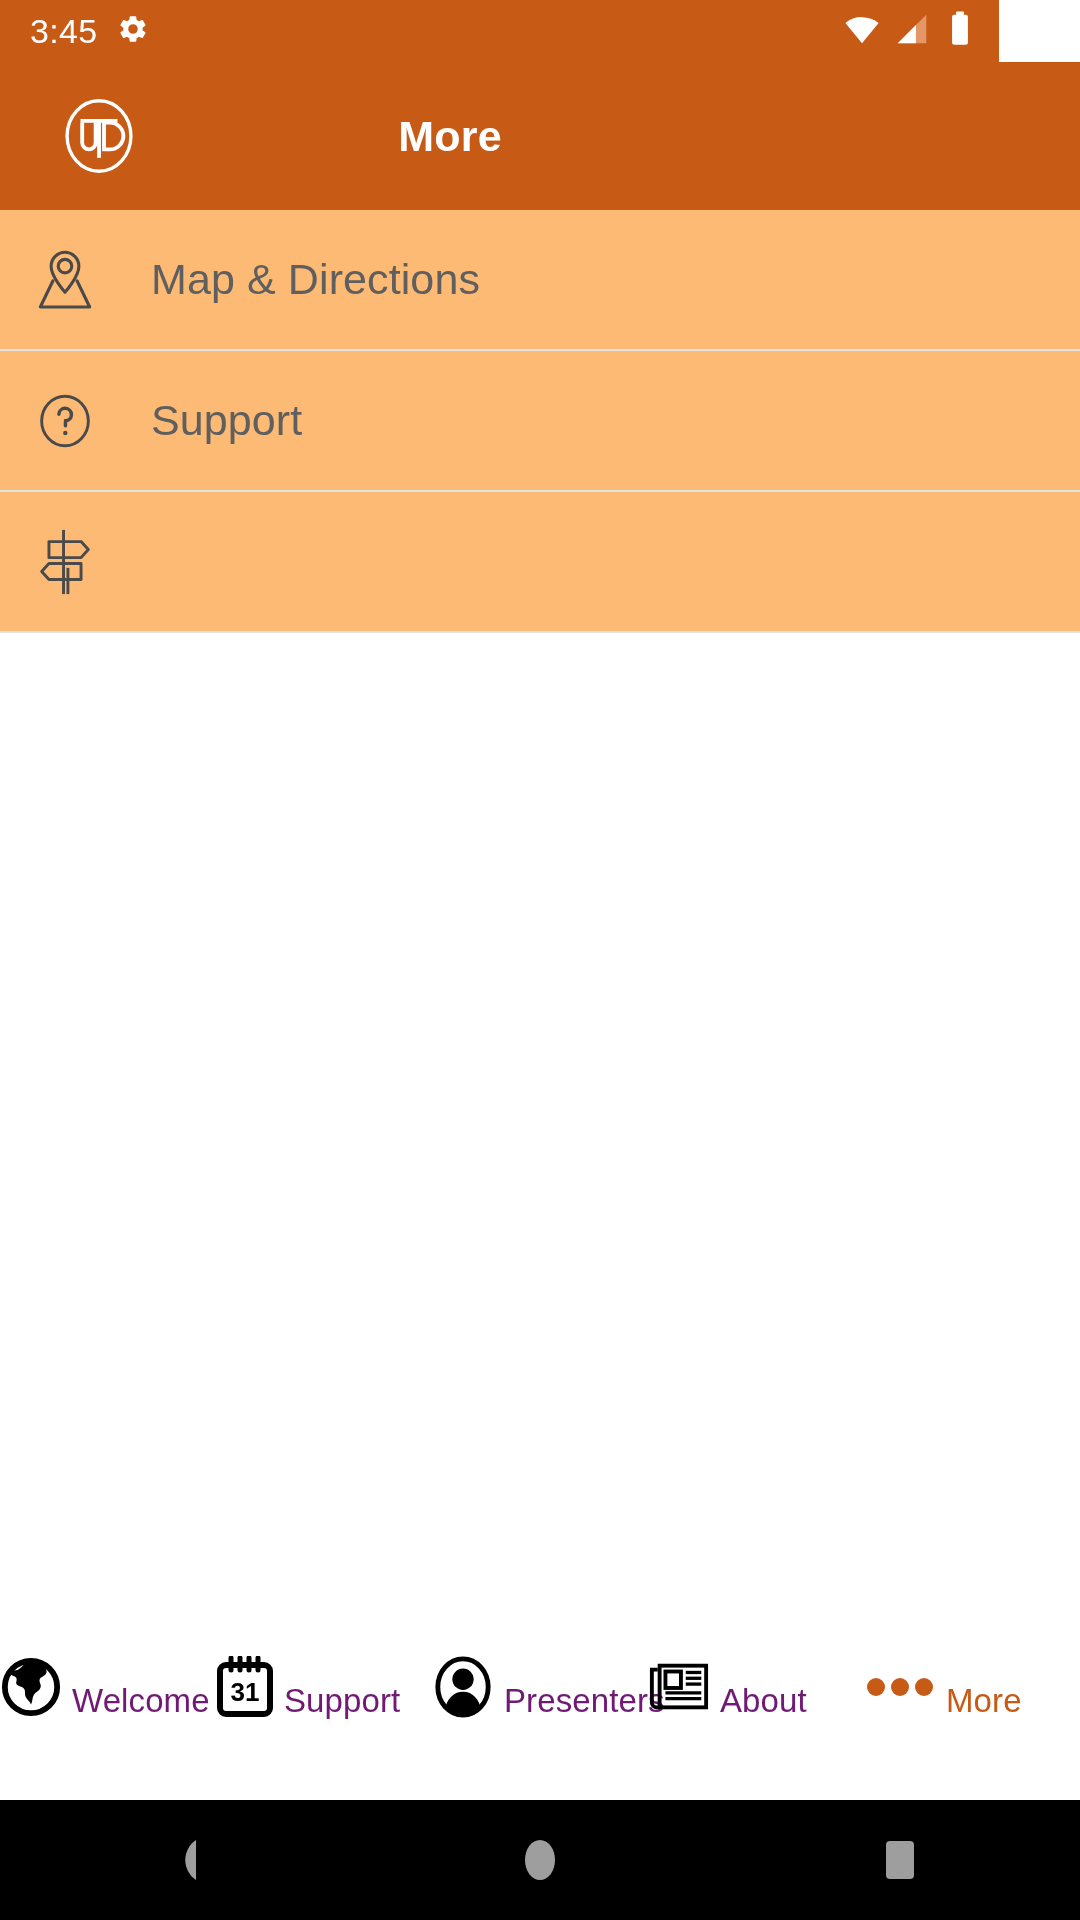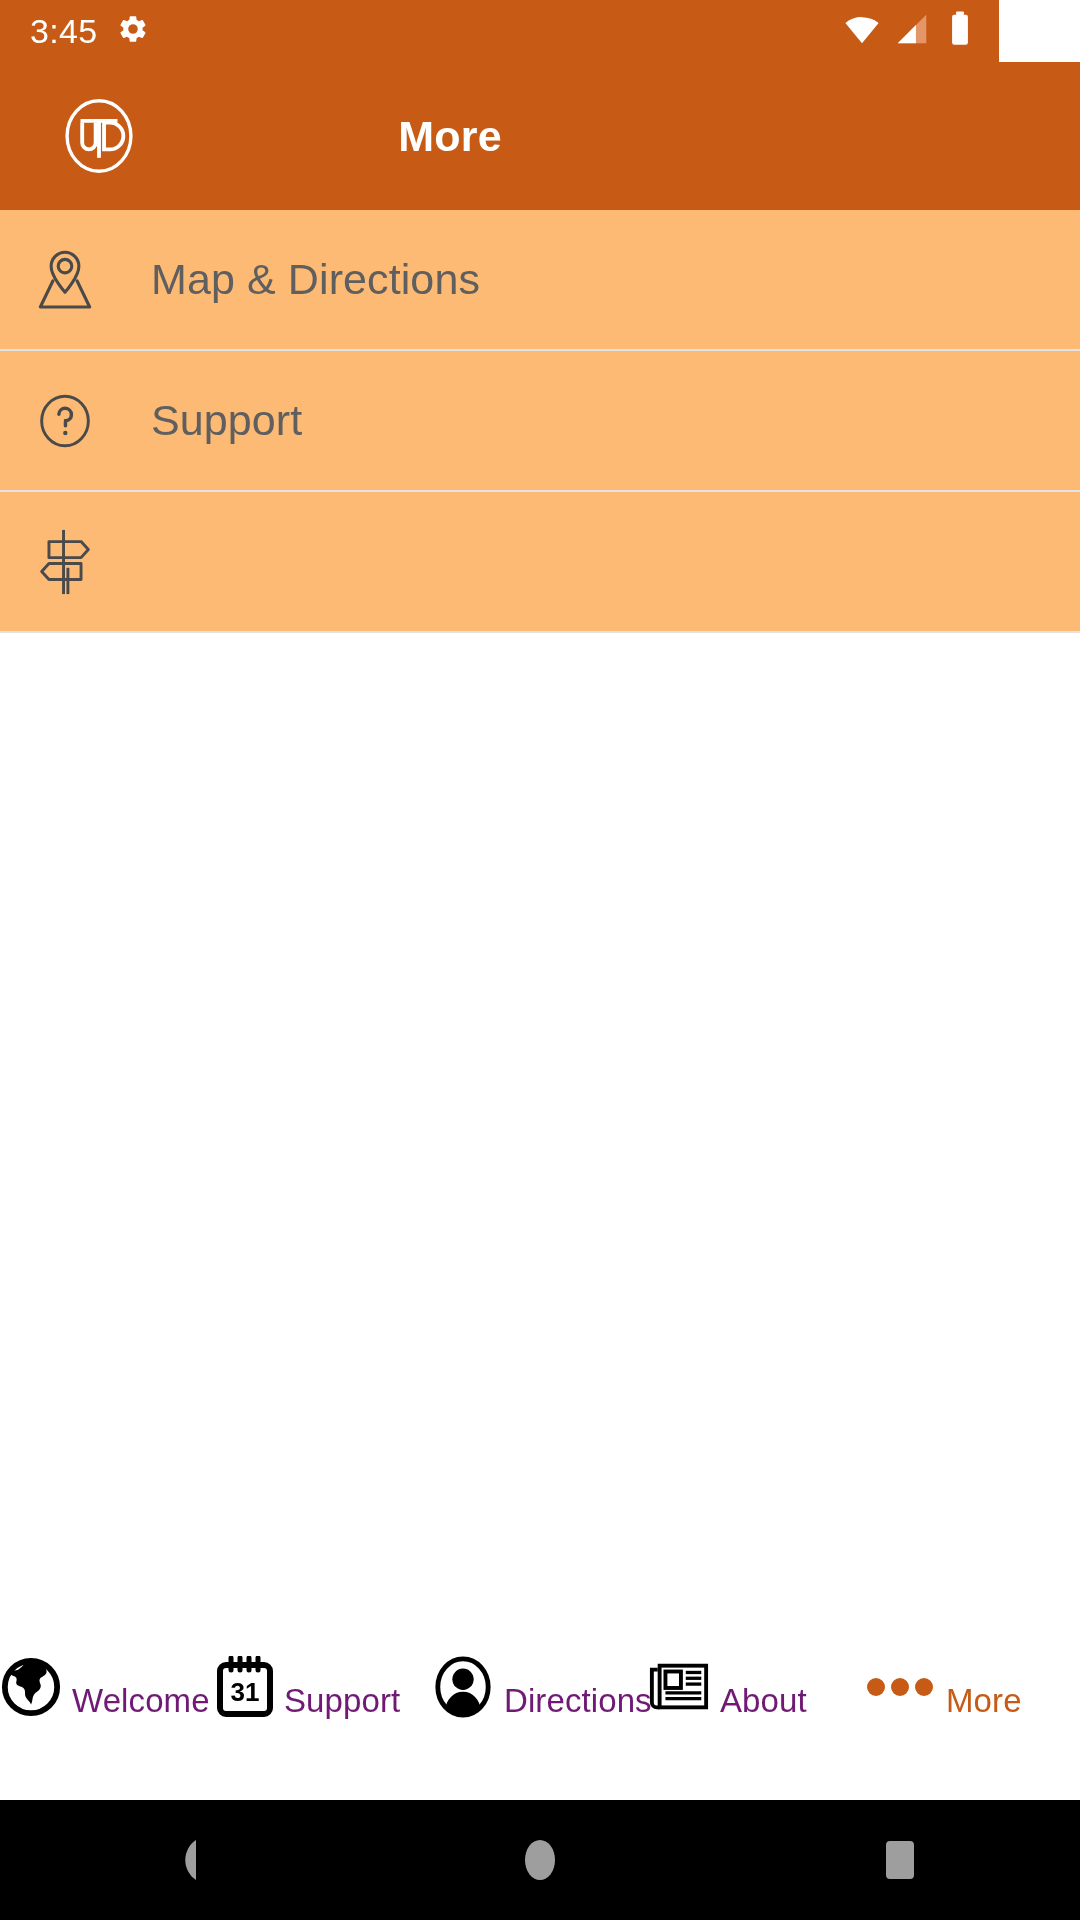--- a/index.html
+++ b/index.html
@@ -204,21 +204,21 @@
     </div>
 
     <div class="tab">
       <div class="tab-icon">
         <svg width="62" height="62" viewBox="0 0 64 64">
           <ellipse cx="32" cy="32" rx="26" ry="29" fill="none" stroke="#000" stroke-width="5"></ellipse>
           <circle cx="32" cy="24" r="11" fill="#000"></circle>
           <path d="M32 37c-10 0-17 8-18.5 18.5A26 29 0 0 0 32 61a26 29 0 0 0 18.5-5.5C49 45 42 37 32 37z" fill="#000"></path>
         </svg>
       </div>
-      <div class="tab-label">Directions</div>
+      <div class="tab-label">Presenters</div>
     </div>
 
     <div class="tab">
       <div class="tab-icon">
         <svg width="62" height="56" viewBox="0 0 64 56">
           <path d="M10 10H4v34a5 5 0 0 0 5 5h3" fill="none" stroke="#000" stroke-width="4"></path>
           <rect x="12" y="6" width="48" height="43" fill="none" stroke="#000" stroke-width="4"></rect>
           <rect x="18" y="12" width="16" height="17" fill="none" stroke="#000" stroke-width="4"></rect>
           <g stroke="#000" stroke-width="3.4">
             <line x1="39" y1="13" x2="55" y2="13"></line>

